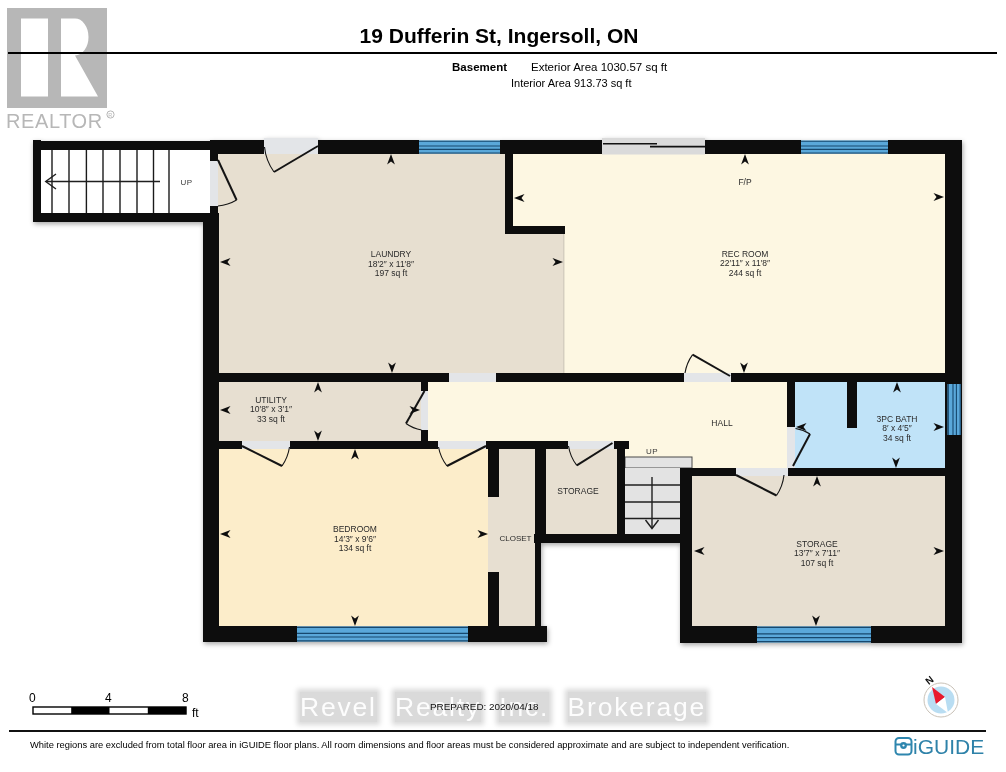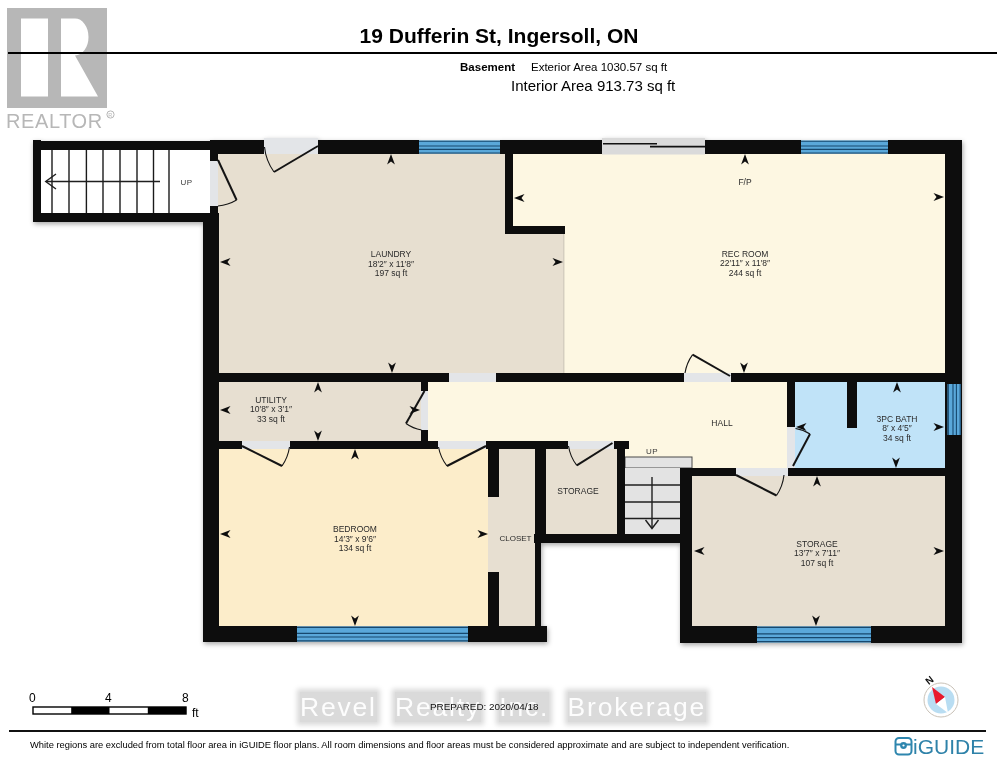--- a/index.html
+++ b/index.html
@@ -16,23 +16,23 @@
   <path d="M61,18.5 L75,18.5 A13.5,18.5 0 0 1 75,55.5 L98,96.5 L61,96.5 Z" fill="#ffffff"></path>
   <text x="6" y="128" font-size="20" fill="#b7b7b7" letter-spacing="0.6">REALTOR</text>
   <circle cx="110.5" cy="114.5" r="3.6" fill="none" stroke="#b7b7b7" stroke-width="1"></circle>
   <text x="108.2" y="117.4" font-size="5.5" fill="#b7b7b7">R</text>
 </svg>
 
 <div class="abs" style="left:-4px;top:23.5px;width:1006px;text-align:center;font-size:21px;font-weight:bold;color:#000;">19 Dufferin St, Ingersoll, ON</div>
 
 <div class="abs" style="left:8px;top:51.5px;width:989px;height:2.5px;background:#000;"></div>
 
-<div class="abs" style="left:16px;top:61px;width:499px;text-align:right;font-size:11.5px;font-weight:bold;color:#000;">Basement</div>
+<div class="abs" style="left:8px;top:61px;width:499px;text-align:right;font-size:11.5px;font-weight:bold;color:#000;">Basement</div>
 <div class="abs" style="left:511px;top:61px;font-size:11.5px;color:#000;margin-left:20px;">Exterior Area 1030.57 sq ft</div>
-<div class="abs" style="left:511px;top:76.5px;font-size:15px;color:#000;">Interior Area 913.73 sq ft</div>
+<div class="abs" style="left:511px;top:76.5px;font-size:11px;color:#000;">Interior Area 913.73 sq ft</div>
 
 <svg class="abs" style="left:0;top:0;filter:drop-shadow(1px 2px 2.5px rgba(0,0,0,0.35));" width="1006" height="772" viewBox="0 0 1006 772">
   <g>
 
   <rect x="41" y="149" width="169" height="64" fill="#ffffff"></rect>
 
   <rect x="218" y="154" width="346" height="219" fill="#e7dfd0"></rect>
 
   <path d="M513,154 H945 V373 H564 V234 H513 Z" fill="#fdf7e2"></path>
 

